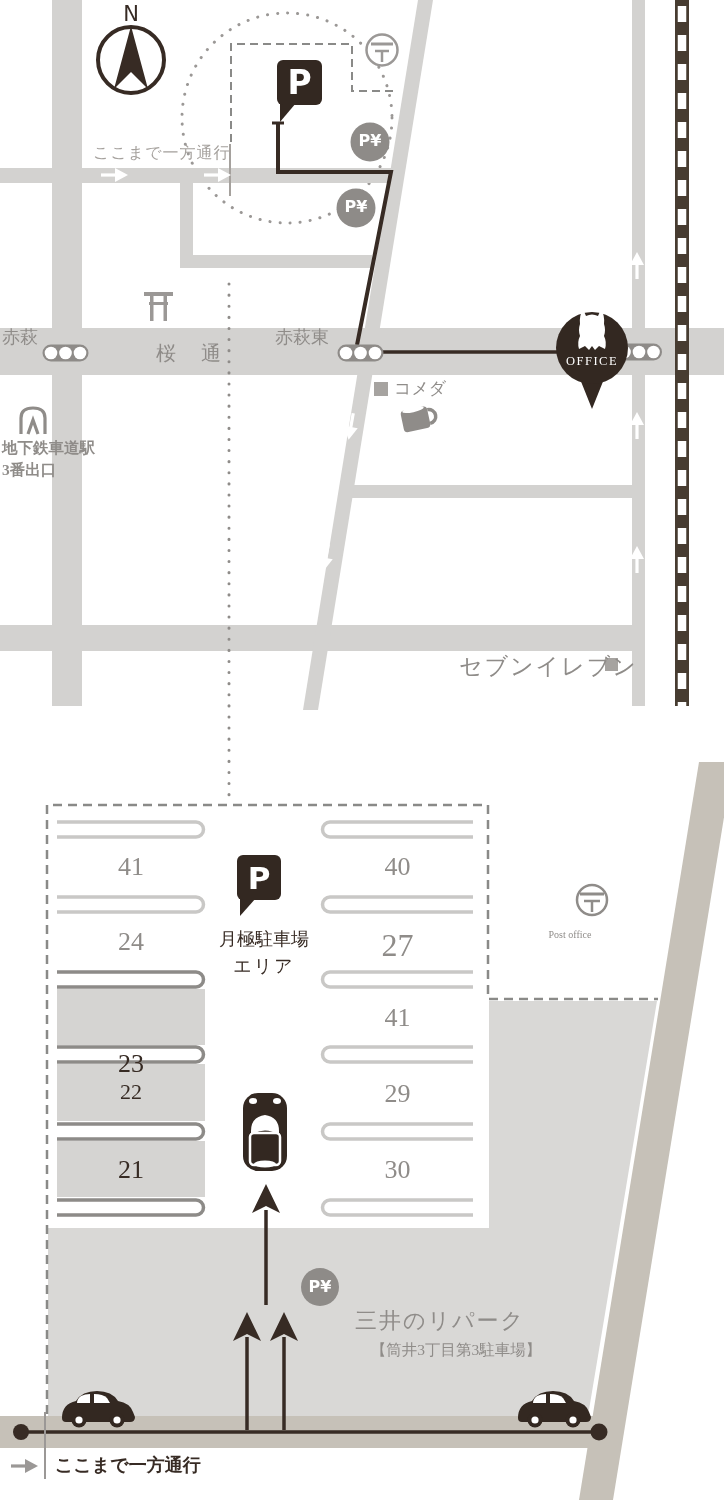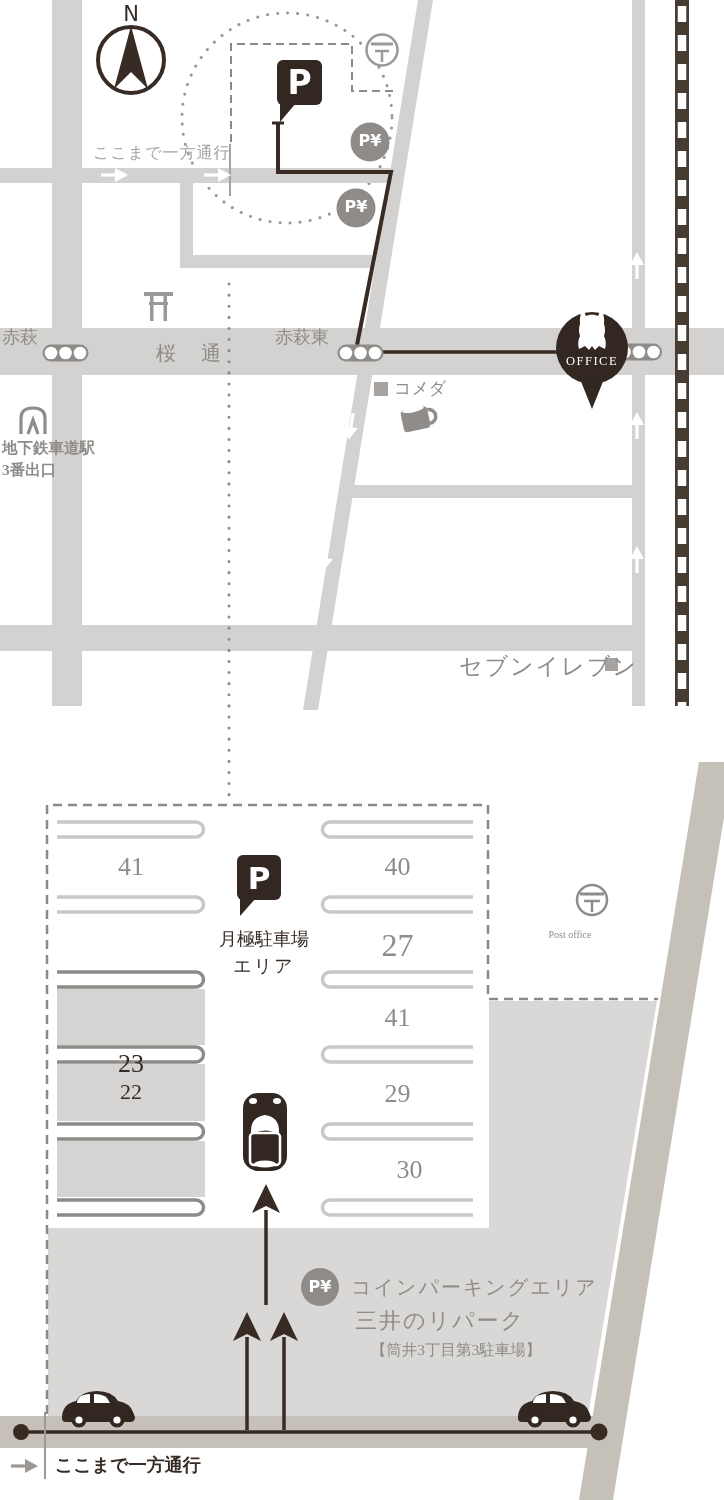--- a/index.html
+++ b/index.html
@@ -227,36 +227,37 @@
 <div class="t" style="left:459px;top:654px;font-size:23px;letter-spacing:2px">セブンイレブン</div>
 
 <div class="t white ctr" style="left:554px;top:354px;width:76px;font-size:12.5px;letter-spacing:1.5px">OFFICE</div>
 
 <div class="flag-letter" style="position:absolute;left:277px;top:60px;width:45px;height:45px;font-size:33px">P</div>
 
 <div class="t white sans ctr" style="left:350px;top:132px;width:40px;font-size:16px;font-weight:bold">P¥</div>
 <div class="t white sans ctr" style="left:336px;top:198px;width:40px;font-size:16px;font-weight:bold">P¥</div>
 
 <div class="t ctr" style="left:57px;top:852px;width:148px;font-size:26px">41</div>
+<div class="t ctr" style="left:57px;top:927px;width:148px;font-size:26px">24</div>
 <div class="t ctr ink" style="left:57px;top:1049px;width:148px;font-size:26px">23</div>
 <div class="t ctr ink" style="left:57px;top:1079px;width:148px;font-size:22px">22</div>
+<div class="t ctr ink" style="left:57px;top:1155px;width:148px;font-size:26px">21</div>
 
 <div class="t ctr" style="left:322px;top:852px;width:151px;font-size:26px">40</div>
 <div class="t ctr" style="left:322px;top:927px;width:151px;font-size:32px">27</div>
 <div class="t ctr" style="left:322px;top:1003px;width:151px;font-size:26px">41</div>
 <div class="t ctr" style="left:322px;top:1079px;width:151px;font-size:26px">29</div>
-<div class="t ctr" style="left:334px;top:1155px;width:151px;font-size:26px">30</div>
+<div class="t ctr" style="left:322px;top:1155px;width:151px;font-size:26px">30</div>
 
 <div class="flag-letter" style="position:absolute;left:237px;top:855px;width:44px;height:45px;font-size:31px">P</div>
 
 <div class="t ink ctr" style="left:200px;top:929px;width:128px;font-size:18px">月極駐車場</div>
 <div class="t ink ctr" style="left:200px;top:956px;width:128px;font-size:18px;letter-spacing:2px">エリア</div>
 
 <div class="t ctr" style="left:520px;top:929px;width:100px;font-size:10px">Post office</div>
 
 <div class="t white sans ctr" style="left:300px;top:1278px;width:40px;font-size:16px;font-weight:bold">P¥</div>
-<div class="t" style="left:351px;top:1276px;font-size:20px;letter-spacing:2px">コインパーキングエリア</div>
 <div class="t ctr" style="left:324px;top:1308px;width:232px;font-size:22px;letter-spacing:2px">三井のリパーク</div>
 <div class="t ctr" style="left:340px;top:1341px;width:232px;font-size:15.5px">【筒井3丁目第3駐車場】</div>
 
 <div class="t ink" style="left:55px;top:1455px;font-size:18px;font-weight:600">ここまで一方通行</div>
 
 </div>
 
 </body></html>

